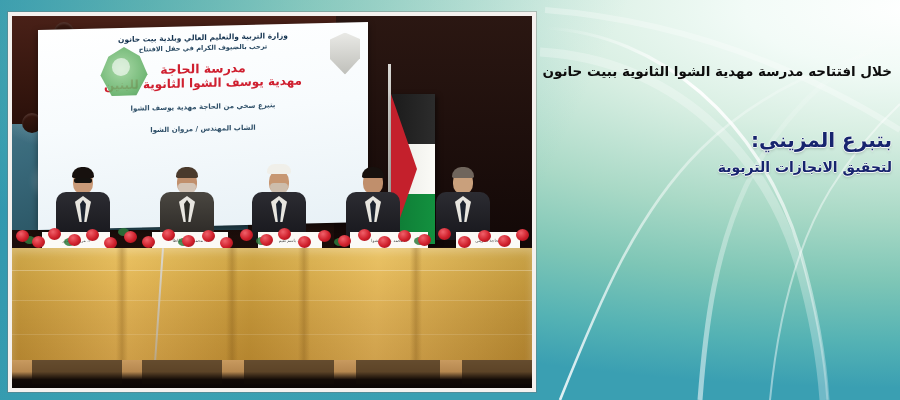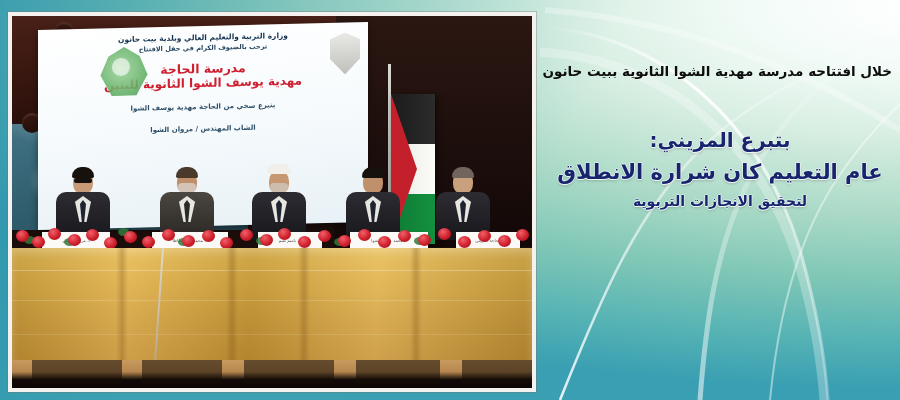--- a/index.html
+++ b/index.html
@@ -150,21 +150,21 @@
     transform:rotate(4deg);transform-origin:top center;border-radius:2px;}
 
   
   .stage-front{position:absolute;left:0;right:0;top:344px;bottom:0;
     background:linear-gradient(180deg,#c89a5f 0%,#b5874f 42%,#120a07 70%,#0b0604 100%);}
   .stage-panel{position:absolute;top:0;height:24px;background:rgba(20,12,8,.55);}
 
   
   .text-col{
     position:absolute;left:548px;top:0;width:344px;height:400px;
-    direction:rtl;text-align:center;
+    direction:rtl;
   }
   .kicker{
     position:absolute;top:62px;right:0;left:0;
     font-size:13.5px;font-weight:bold;color:#0d0d0d;
     line-height:1.4;white-space:nowrap;
   }
   .headline{position:absolute;top:126px;right:0;left:0;}
   .hl{
     font-weight:bold;color:#17246e;line-height:1.42;
     text-shadow:
@@ -388,18 +388,17 @@
         <div class="stage-panel" style="left:450px;width:70px;"></div>
       </div>
 
     </div>
   </div>
 
   <div class="text-col">
     <div class="kicker">خلال افتتاحه مدرسة مهدية الشوا الثانوية ببيت حانون</div>
     <div class="headline">
       <div class="hl hl-1">بتبرع المزيني:</div>
-      <div class="hl hl-2">عام التعليم كان شرارة الانطلاق</div>
       <div class="hl hl-3">لتحقيق الانجازات التربوية</div>
     </div>
   </div>
 
 </div>
 
 </body></html>

